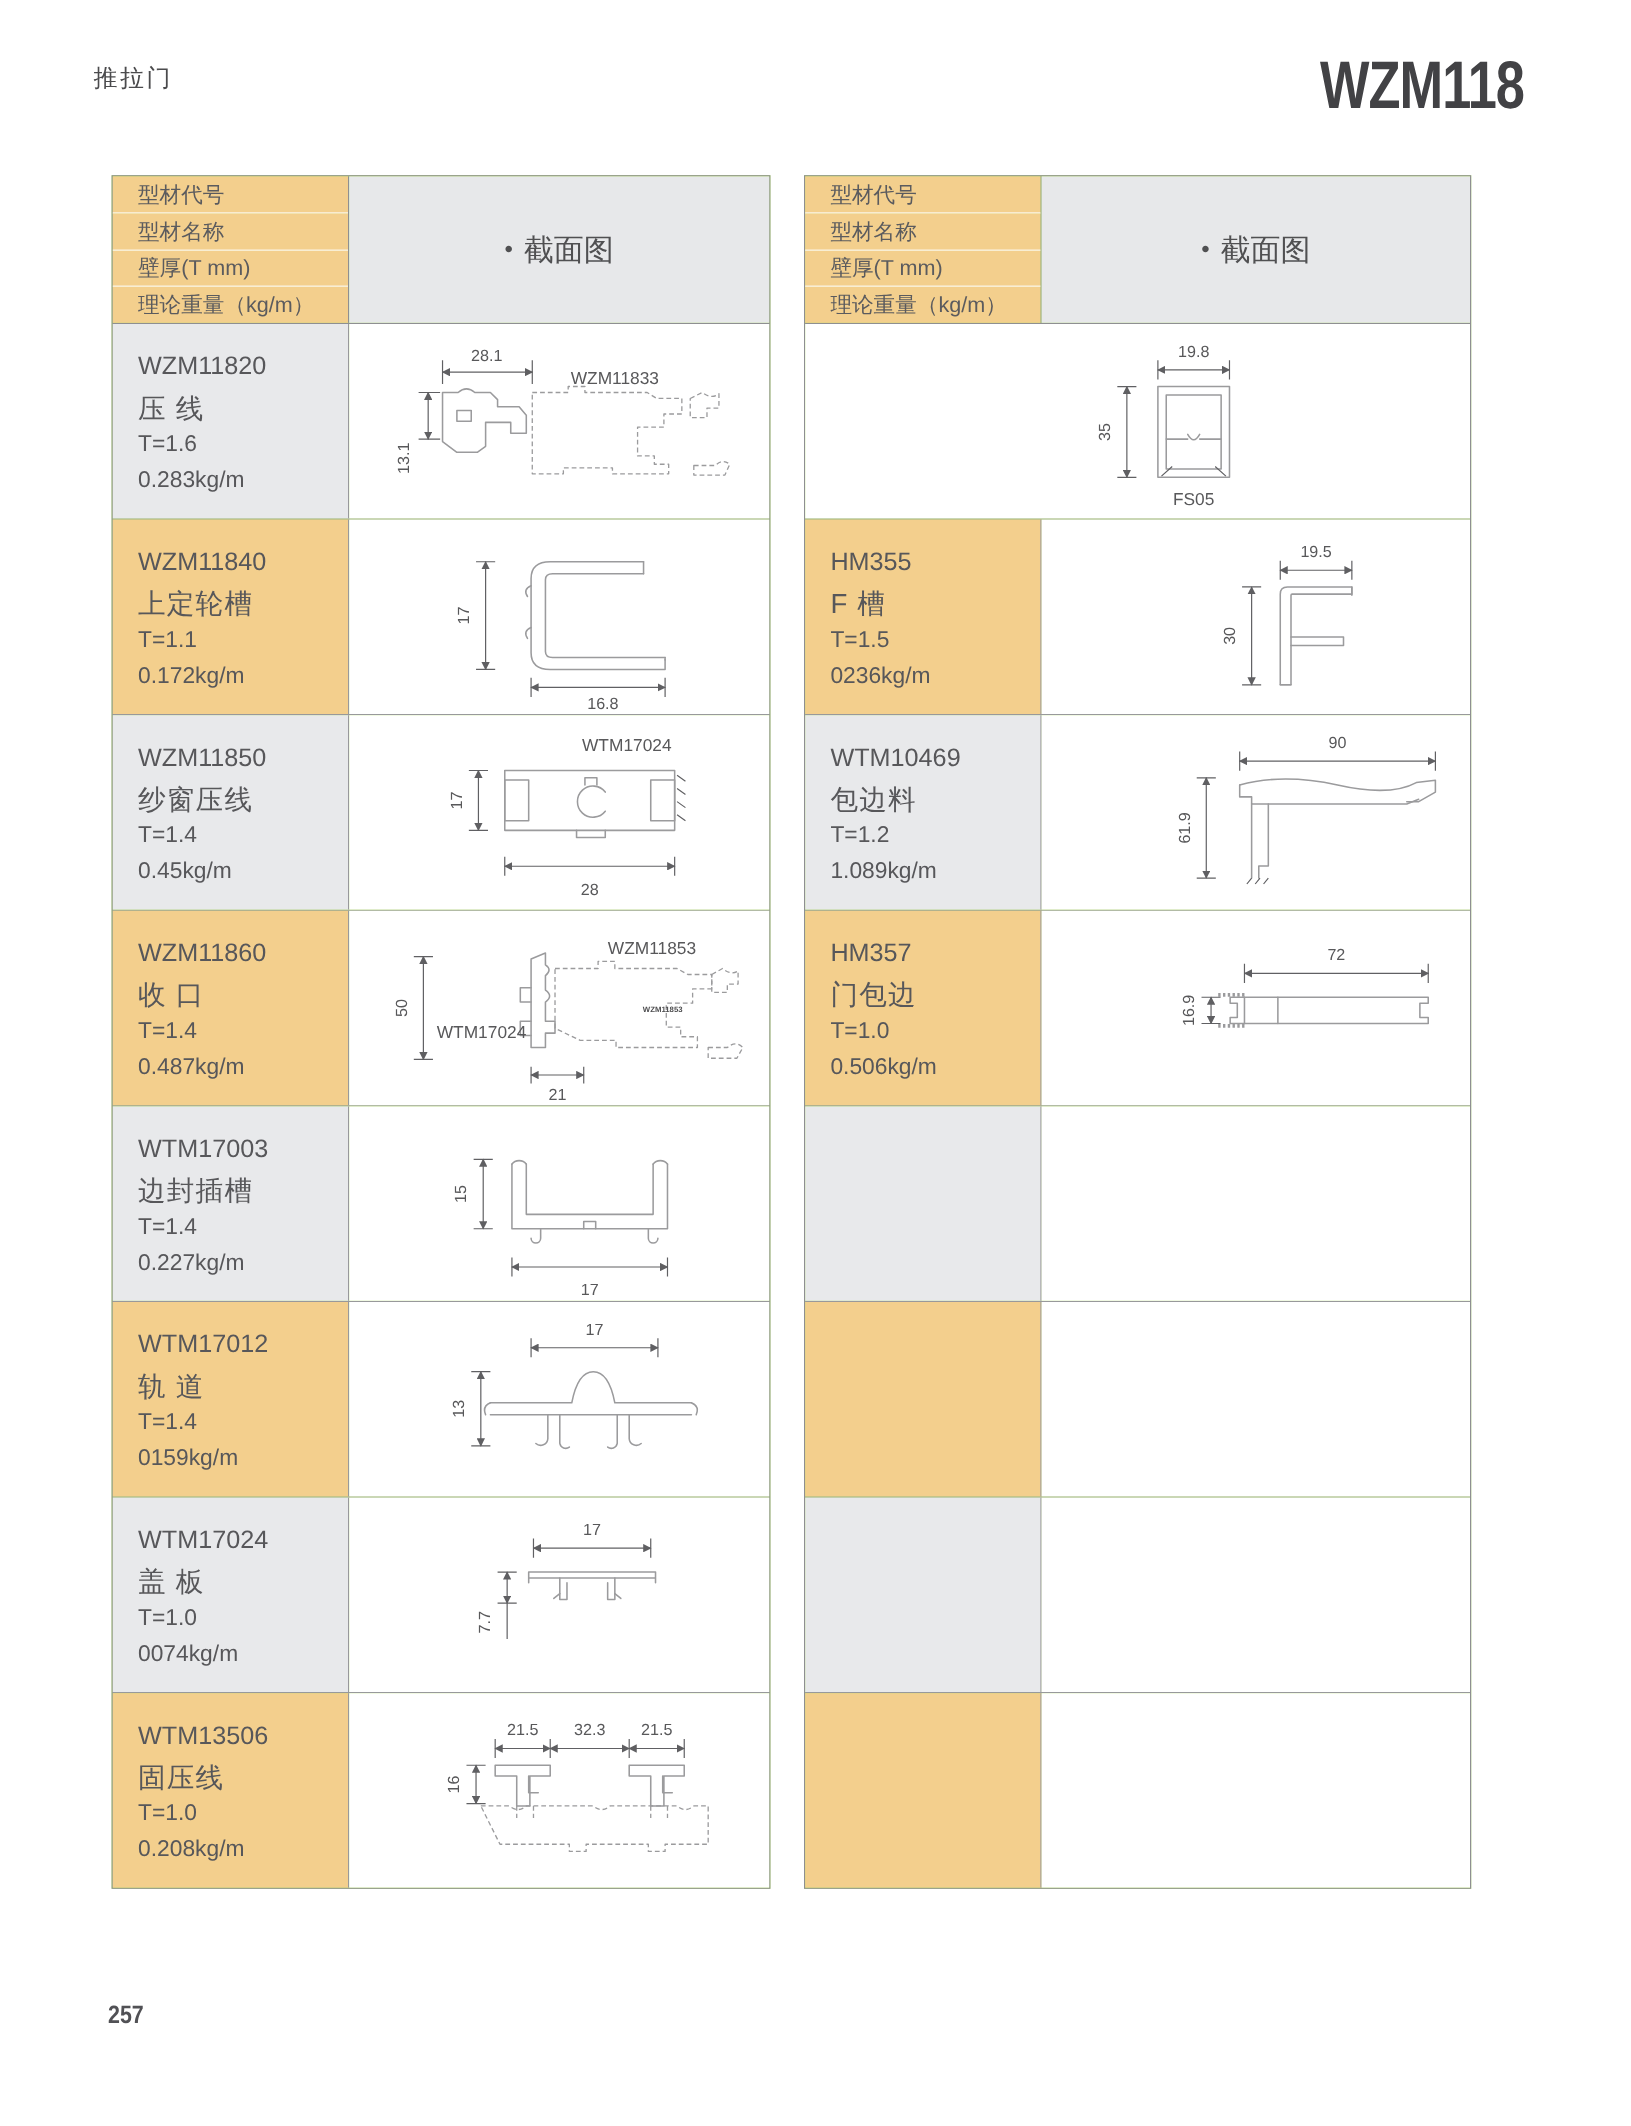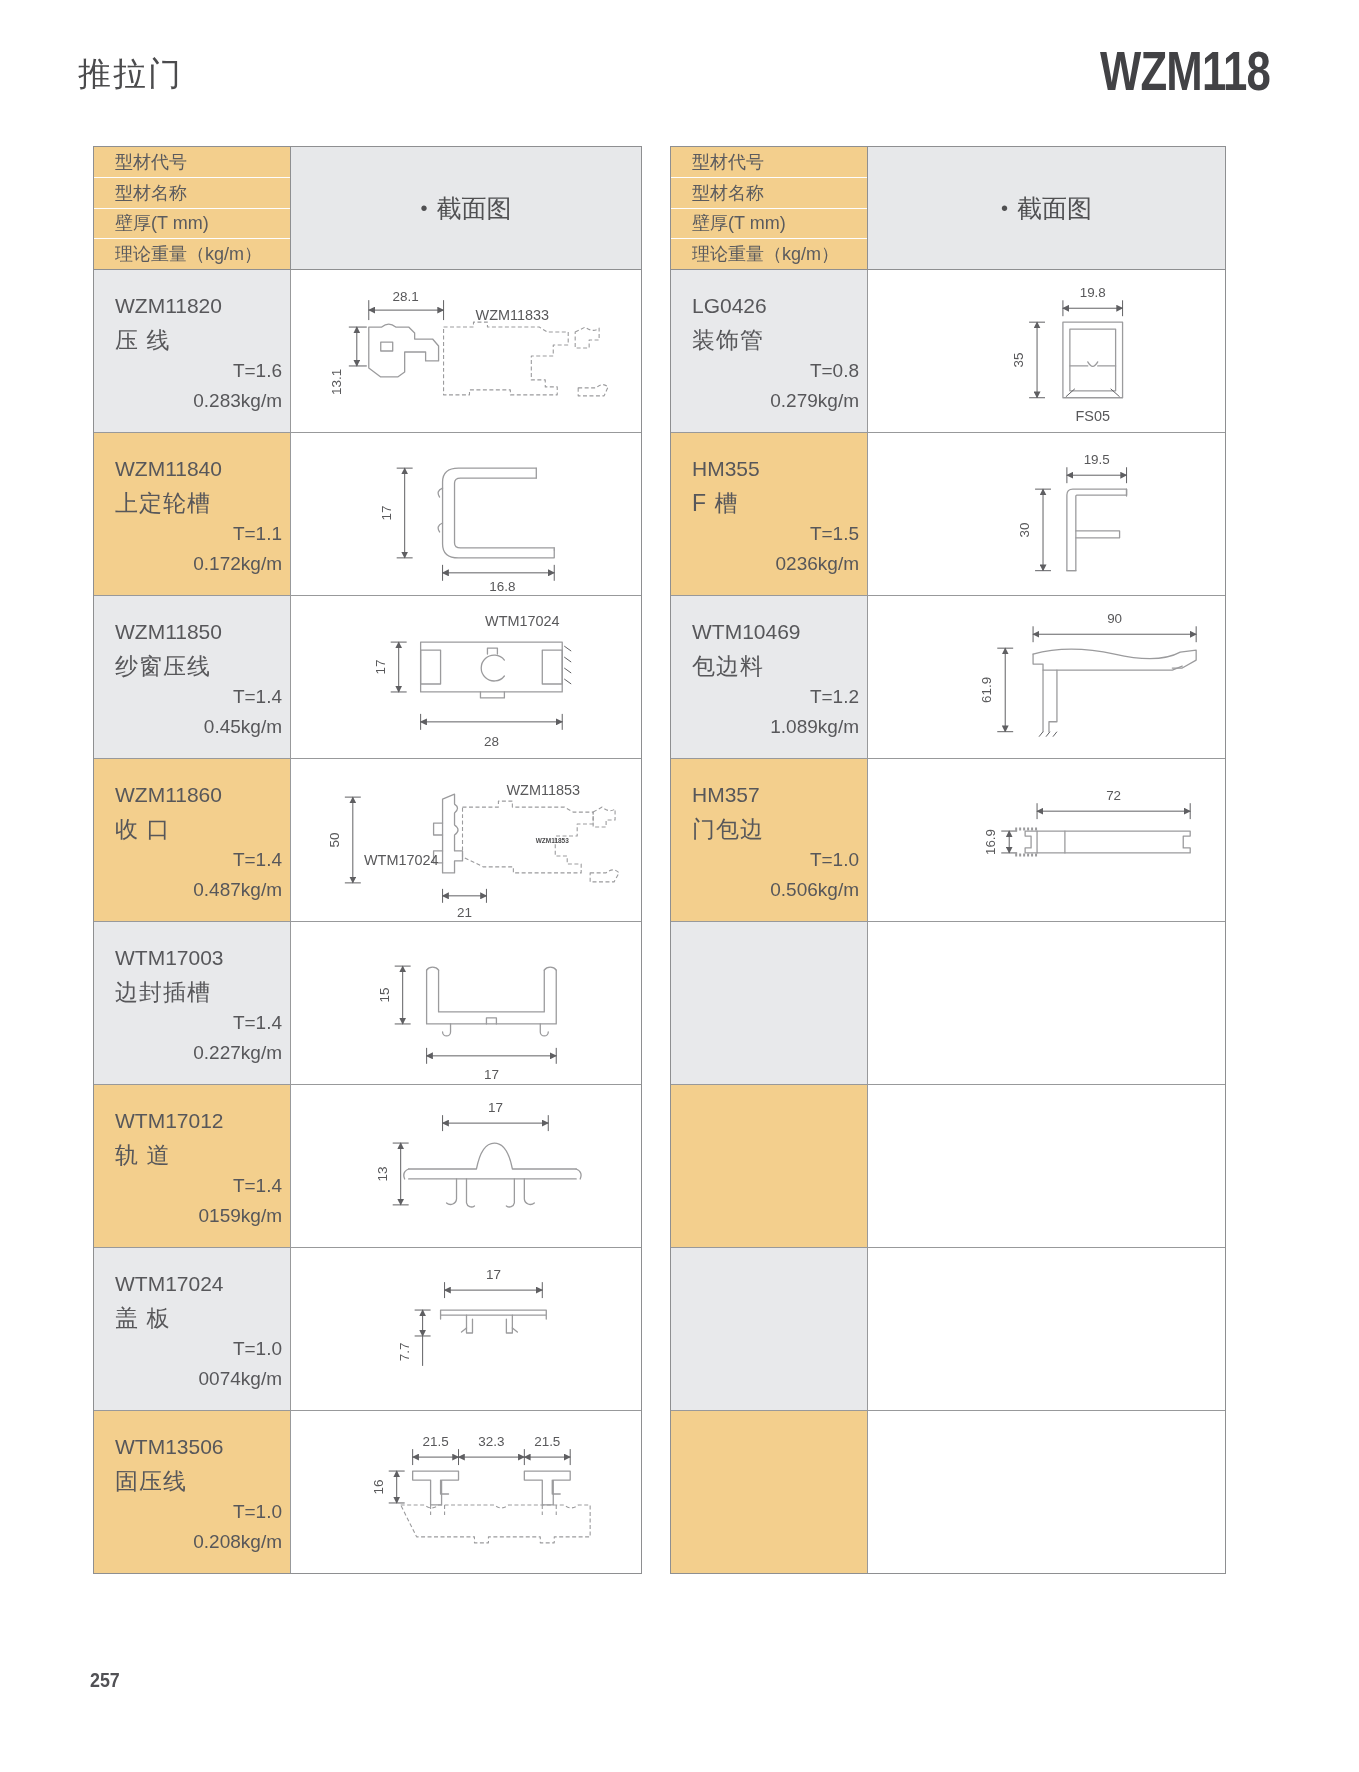--- a/index.html
+++ b/index.html
@@ -1,19 +1,19 @@
 <!DOCTYPE html>
 <html><head>
 <meta charset="utf-8">
 <style>
   html,body { margin:0; padding:0; background:#ffffff; }
   body { font-family:"Liberation Sans","DejaVu Sans",sans-serif; color:#59595b; }
   .sheet { position:relative; width:1359px; height:1772px; background:#fff; overflow:hidden; }
 
-  .cat { position:absolute; left:78px; top:52px; font-size:33px; color:#4b4b4d; letter-spacing:2px; }
+  .cat { position:absolute; left:78px; top:52px; font-size:20px; color:#4b4b4d; letter-spacing:2px; }
   .model { position:absolute; right:89px; top:38px; font-size:56px; font-weight:bold; color:#424245;
            transform:scaleX(0.78); transform-origin:100% 50%; letter-spacing:-1px; }
   .pageno { position:absolute; left:90px; top:1668px; font-size:21px; font-weight:bold; color:#515155;
             transform:scaleX(0.85); transform-origin:0 50%; }
 
   .tbl { position:absolute; top:146px; border:1px solid #8e8f91; background:#bef264; box-sizing:border-box; }
   #tblL { left:93px;  width:549px; }
   #tblR { left:670px; width:556px; }
 
   .hdr { display:flex; height:122px; border-bottom:1px solid #8e8f91; }
@@ -27,21 +27,21 @@
 
   .row { display:flex; height:162px; }
   .row + .row { border-top:1px solid #98999b; }
   .cl  { width:197px; border-right:1px solid #98999b; box-sizing:border-box; display:flex; flex-direction:column;
          padding:24px 8px 20px 21px; }
   .gray   .cl { background:#e8e9eb; }
   .orange .cl { background:#f3cf8d; }
   .code  { font-size:21px; color:#57575a; }
   .pname { font-size:23px; color:#57575a; margin-top:7px; letter-spacing:1px; }
   .grow  { flex:1; }
-  .meta  { font-size:19px; color:#57575a; line-height:30px;text-align:right; }
+  .meta  { font-size:19px; color:#57575a; line-height:30px; }
   .cd    { flex:1; display:flex; align-items:center; justify-content:center; background:#fff; overflow:hidden; }
 
   svg text { font-family:"Liberation Sans","DejaVu Sans",sans-serif; }
   .p  { fill:none; stroke:#9b9b9d; stroke-width:1.3; stroke-linejoin:round; stroke-linecap:round; }
   .pd { fill:none; stroke:#9b9b9d; stroke-width:1.1; stroke-linejoin:round; stroke-dasharray:4 2.5; }
   .d  { fill:none; stroke:#606063; stroke-width:1; }
   .h  { fill:none; stroke:#9b9b9d; stroke-width:3; stroke-dasharray:2 2; }
   .t  { font-size:13.5px; fill:#58585a; }
   .r  { font-size:14.5px; fill:#58585a; }
   .tiny { font-size:6.5px; font-weight:bold; fill:#4c4c4e; }
@@ -292,27 +292,20 @@
         <div class="hc">壁厚(T mm)</div>
         <div class="hc last">理论重量（kg/m）</div>
       </div>
       <div class="hs">
         <span class="dot">•</span>
         <span>截面图</span>
       </div>
     </div>
 
     <div class="row gray">
-      <div class="cl">
-        <div class="code">LG0426</div>
-        <div class="pname">装饰管</div>
-        <div class="grow"></div>
-        <div class="meta">T=0.8</div>
-        <div class="meta">0.279kg/m</div>
-      </div>
       <div class="cd">
         <svg width="357" height="162" viewBox="0 0 359 162">
           <path class="d" d="M196,30 V46 M256,30 V46"></path>
           <line class="d" x1="196" y1="38" x2="256" y2="38" marker-start="url(#arw)" marker-end="url(#arw)"></line>
           <text class="t" x="226" y="27" text-anchor="middle">19.8</text>
           <path class="p" d="M196,52 h60 v76 h-60 z"></path>
           <path class="p" d="M203,59 h46 v62 h-46 z"></path>
           <path class="p" d="M203,96 h18 M231,96 h18"></path>
           <path class="p" d="M221,92 q5,9 10,0"></path>
           <path class="d" d="M199,127 l9,-8 M253,127 l-9,-8"></path>

